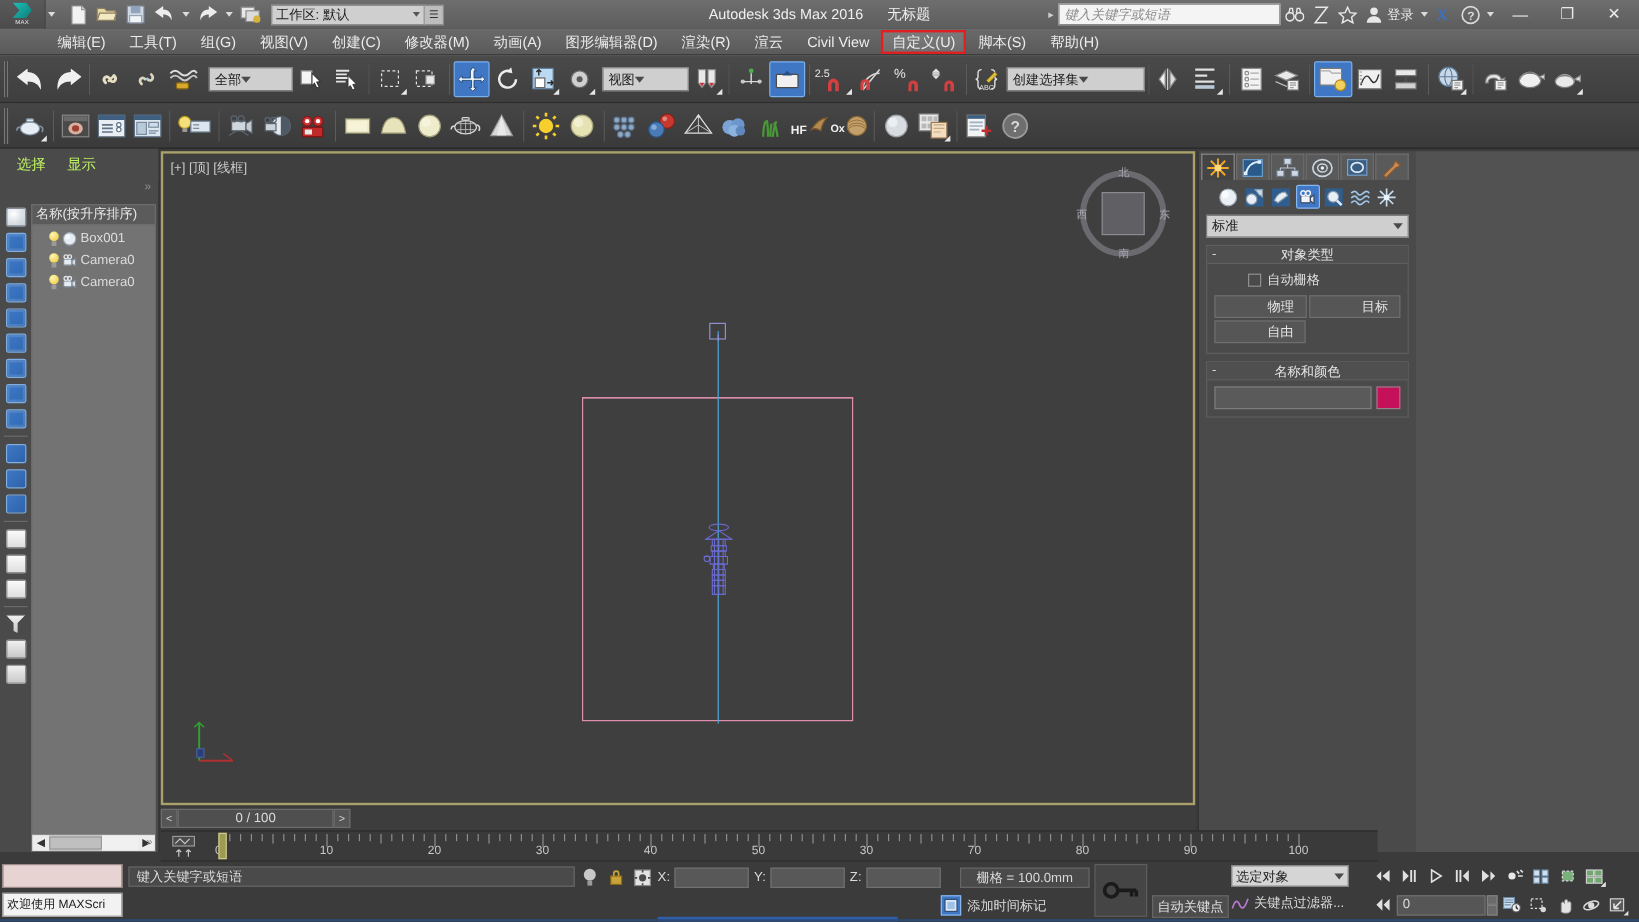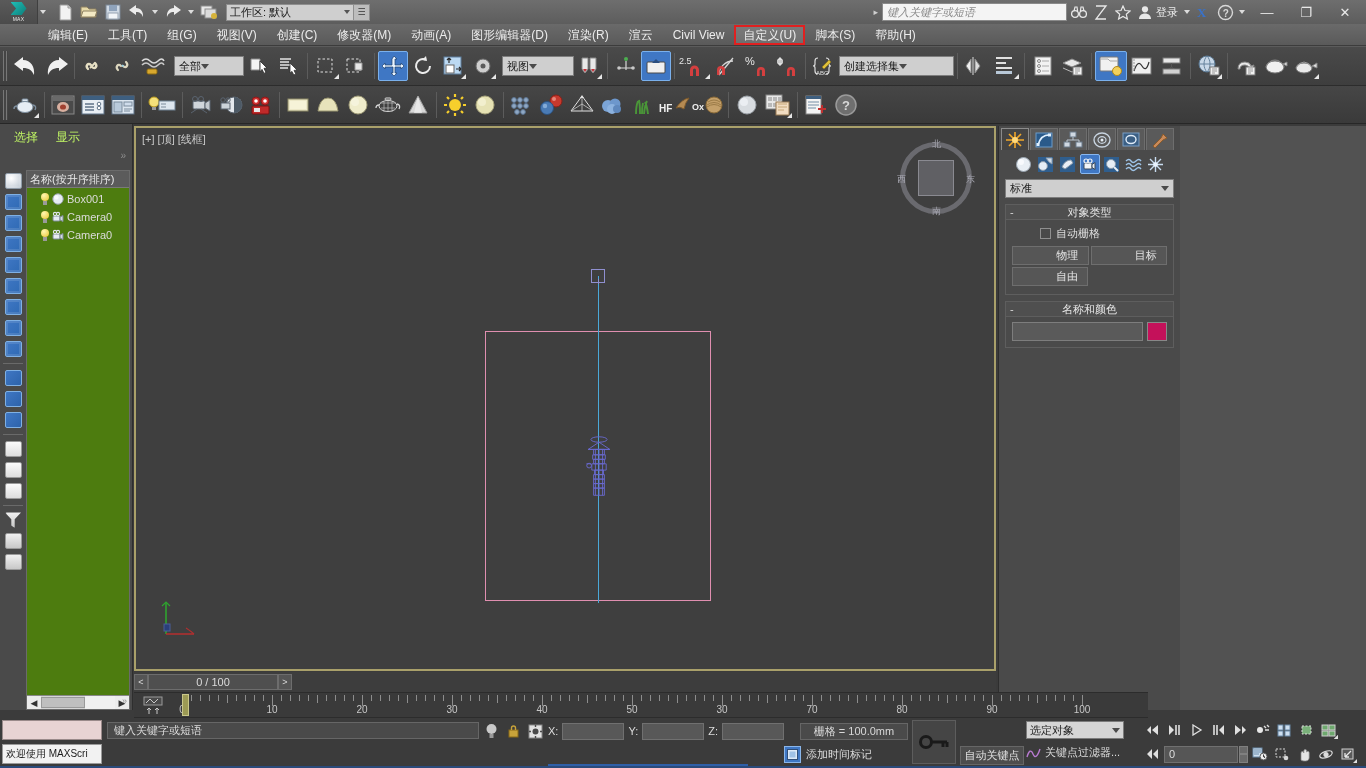--- a/index.html
+++ b/index.html
@@ -112,21 +112,21 @@
             background:#4a4a4a;}
   .lp-tab{ font-size:12px;color:#bef264;cursor:pointer;}
   .lp-chev{ text-align:right;padding-right:6px;font-size:10px;color:#8e8e8e;height:14px;}
   .lp-body{ position:absolute;left:0;top:46px;right:0;bottom:0;display:flex;}
   .lp-icons{ width:26px;background:#4a4a4a;display:flex;flex-direction:column;
              align-items:center;padding-top:1px;gap:1px;}
   .licon{ width:22px;height:20px;display:flex;align-items:center;justify-content:center;
           cursor:pointer;border:1px solid transparent;}
   .licon .sq{ width:17px;height:16px;border-radius:2px;}
   .lsepline{ width:20px;height:1px;background:#6a6a6a;margin:3px 0;}
-  .lp-list{ flex:1;background:#4d7c0f;border:1px solid #6b6b6b;margin:0 2px 0 0;
+  .lp-list{ flex:1;background:#737373;border:1px solid #6b6b6b;margin:0 2px 0 0;
             display:flex;flex-direction:column;justify-content:space-between;}
   .lp-hdr{ height:17px;background:#5b5b5b;border-bottom:1px solid #7a7a7a;
            font-size:11px;color:#e8e8e8;padding-left:3px;line-height:17px;}
   .lp-rows{ flex:1;overflow:hidden;padding-top:2px;}
   .lrow{ height:18px;display:flex;align-items:center;gap:3px;padding-left:14px;cursor:pointer;}
   .lrow .nm{ font-size:11px;color:#dcdcdc;}
   .bulb{ width:8px;height:12px;position:relative;}
   .bulb i{ position:absolute;left:0;top:0;width:8px;height:8px;border-radius:50%;
            background:radial-gradient(circle at 35% 30%,#fff7b0,#e8c531);}
   .bulb b{ position:absolute;left:2px;top:8px;width:4px;height:4px;background:#9a9a9a;}
@@ -327,20 +327,25 @@
     </div>
 
     <div class="wszone">
       <div class="wsbox">
         <span>工作区: 默认</span>
         <span class="ar"></span>
       </div>
       <div class="wsdd">☰</div>
     </div>
 
+    <div class="apptitle">
+      <span>Autodesk 3ds Max 2016</span>
+      &nbsp;&nbsp;&nbsp;&nbsp;
+      <span>无标题</span>
+    </div>
 
     <div class="tright">
       <div class="searchwrap">
         <span class="sarrow">▸</span>
         <div class="searchbox">
           <span>键入关键字或短语</span>
         </div>
       </div>
       <div class="ticon">
         <svg width="16" height="14" viewBox="0 0 16 14">

